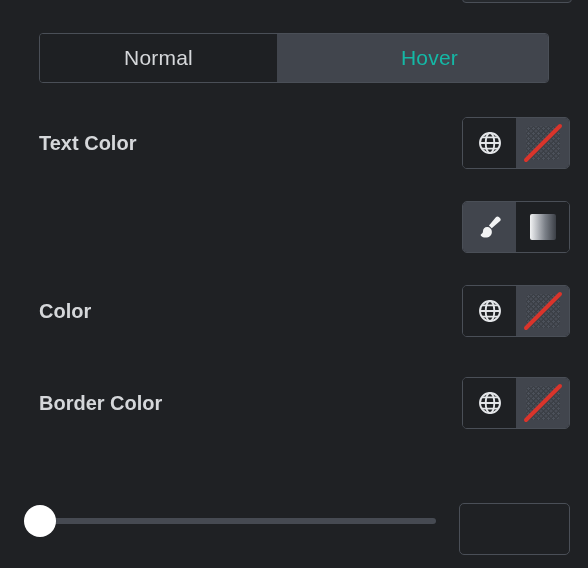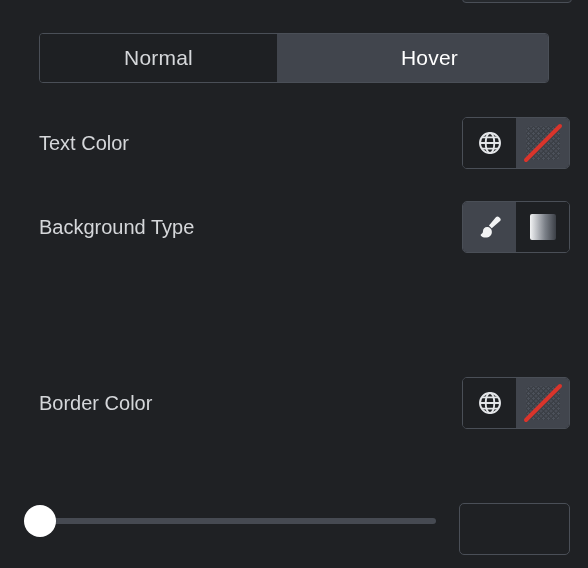--- a/index.html
+++ b/index.html
@@ -52,32 +52,33 @@
     letter-spacing: 0.2px;
     cursor: pointer;
     user-select: none;
   }
   .tab.inactive {
     background: #1e2023;
     color: #d5d7da;
   }
   .tab.active {
     background: #41454d;
-    color: #ffffff;
+    color: #14b8a6;
     padding-left: 34px;
   }
 
   
   .row {
     position: absolute;
     left: 0;
     width: 588px;
     height: 52px;
     display: flex;
     align-items: center;
+    font-weight: bold;
   }
   .row-label {
     position: absolute;
     left: 39px;
     font-size: 20px;
     color: #d5d7da;
     white-space: nowrap;
   }
 
   
@@ -227,34 +228,54 @@
         <div class="swatch">
           <svg class="slash" viewBox="0 0 46 46">
             <line x1="6" y1="40" x2="40" y2="6" stroke="#d9342b" stroke-width="4" stroke-linecap="round"></line>
           </svg>
         </div>
       </div>
     </div>
   </div>
 
   <div class="row" style="top:201px;">
-    <div class="row-label">Background Type</div>
     <div class="ctrl-group">
       <div class="ctrl-cell light brush-icon">
         <svg width="28" height="28" viewBox="0 0 24 24">
           <path d="M19.6 3.4c-.7-.7-1.8-.6-2.4.1l-6.1 7.2 2.4 2.4 7.1-6.2c.8-.6.8-1.7.1-2.4l-1.1-1.1z" fill="#f2f3f4"></path>
           <path d="M9.4 12.1c-1.9 0-3.4 1.5-3.4 3.4 0 1.3-.5 2.1-1.6 2.7-.5.3-.6.6-.3 1 1 1.2 2.6 1.9 4.3 1.9 2.9 0 5.2-2.1 5.2-4.9 0-2.3-1.8-4.1-4.2-4.1z" fill="#f2f3f4"></path>
         </svg>
       </div>
       <div class="ctrl-cell dark">
         <div class="gradient-icon"></div>
       </div>
     </div>
   </div>
 
+  <div class="row" style="top:285px;">
+    <div class="row-label">Color</div>
+    <div class="ctrl-group">
+      <div class="ctrl-cell dark globe-icon">
+        <svg width="28" height="28" viewBox="0 0 24 24" fill="none" stroke="#e3e5e8" stroke-width="1.6">
+          <circle cx="12" cy="12" r="8.6"></circle>
+          <ellipse cx="12" cy="12" rx="3.7" ry="8.6"></ellipse>
+          <line x1="3.4" y1="12" x2="20.6" y2="12"></line>
+          <line x1="5.1" y1="7.2" x2="18.9" y2="7.2"></line>
+          <line x1="5.1" y1="16.8" x2="18.9" y2="16.8"></line>
+        </svg>
+      </div>
+      <div class="ctrl-cell light">
+        <div class="swatch">
+          <svg class="slash" viewBox="0 0 46 46">
+            <line x1="6" y1="40" x2="40" y2="6" stroke="#d9342b" stroke-width="4" stroke-linecap="round"></line>
+          </svg>
+        </div>
+      </div>
+    </div>
+  </div>
 
   <div class="row" style="top:377px;">
     <div class="row-label">Border Color</div>
     <div class="ctrl-group">
       <div class="ctrl-cell dark globe-icon">
         <svg width="28" height="28" viewBox="0 0 24 24" fill="none" stroke="#e3e5e8" stroke-width="1.6">
           <circle cx="12" cy="12" r="8.6"></circle>
           <ellipse cx="12" cy="12" rx="3.7" ry="8.6"></ellipse>
           <line x1="3.4" y1="12" x2="20.6" y2="12"></line>
           <line x1="5.1" y1="7.2" x2="18.9" y2="7.2"></line>

